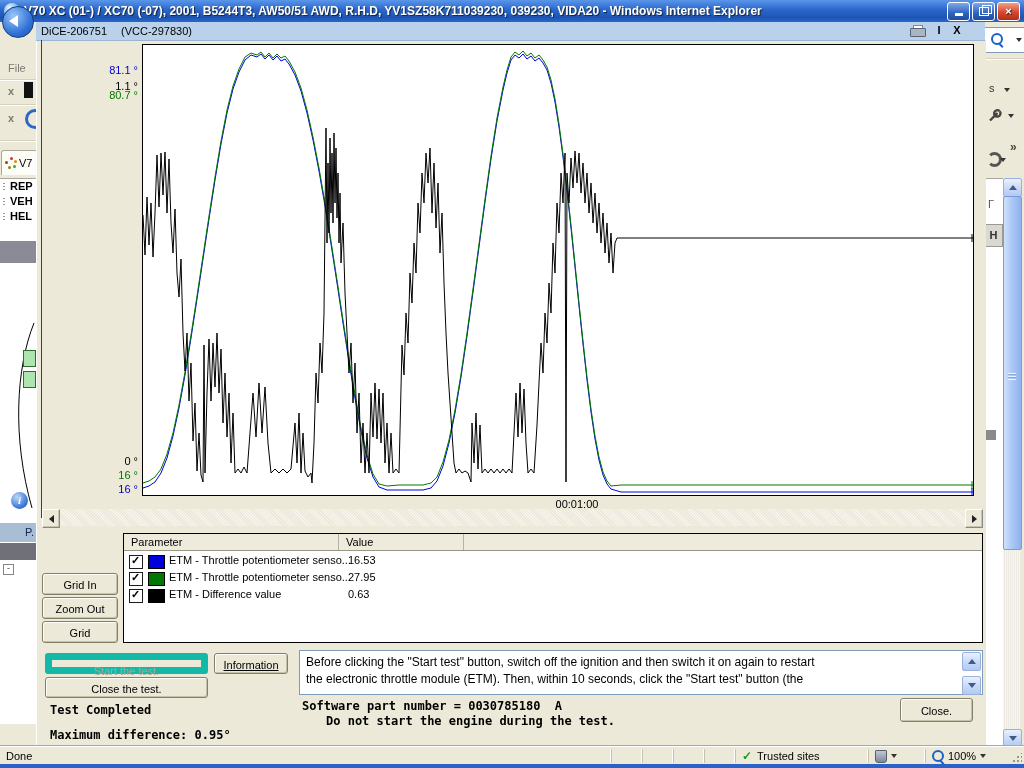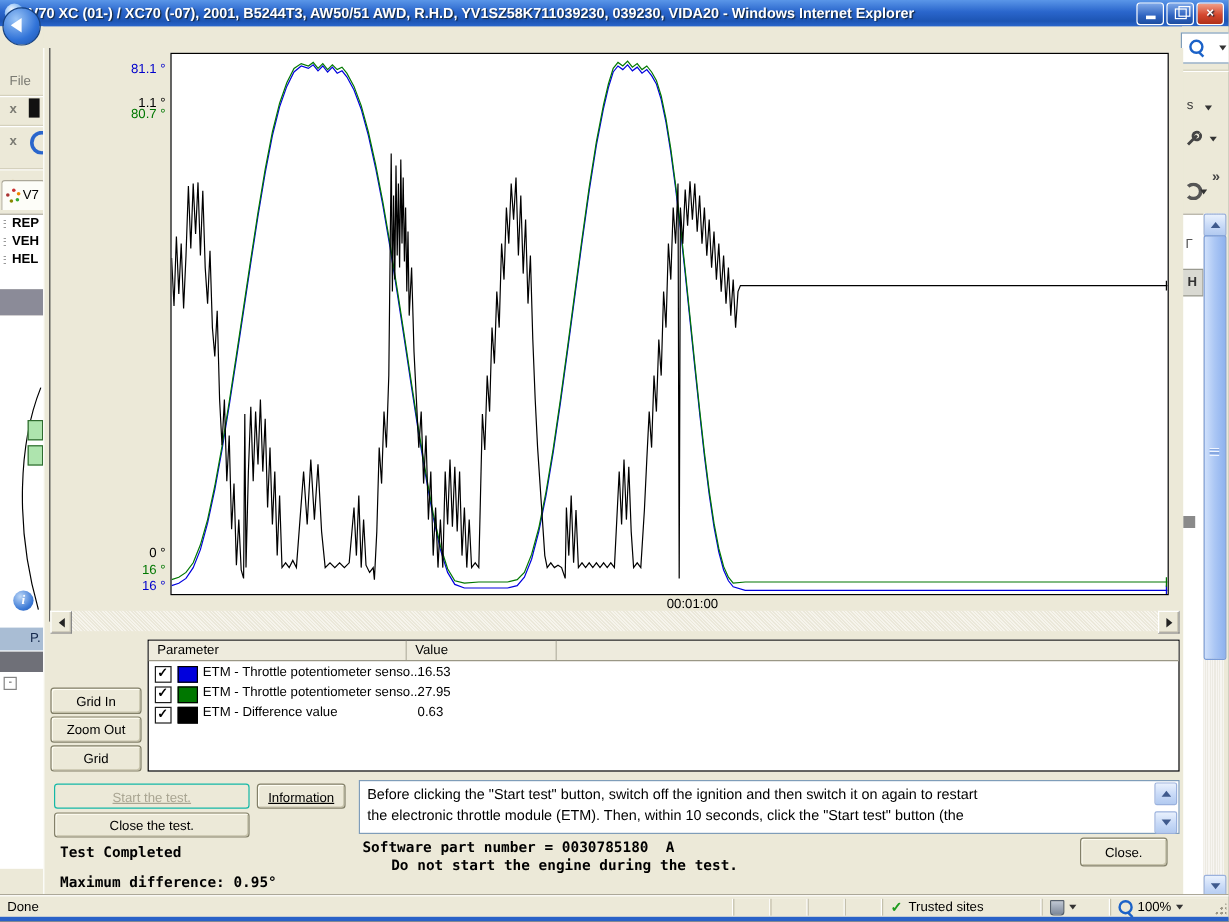--- a/index.html
+++ b/index.html
@@ -116,21 +116,21 @@
   .cb{position:absolute;left:5px;top:2px;width:12px;height:12px;border:1px solid #1d1d1d;background:#fff;}
   .ck{position:absolute;left:1px;top:-2px;font-size:11px;font-weight:bold;}
   .swatch{position:absolute;left:24px;top:2px;width:15px;height:12px;border:1px solid #000;}
   .plabel{position:absolute;left:45px;top:1px;}
   .pvalue{position:absolute;left:224px;top:1px;}
 
   
   .xpbtn{position:absolute;background:#ece9d8;border:1px solid #838069;border-radius:3px;
     box-shadow:inset 1px 1px 0 #fffef4, inset -1px -1px 0 #c6c2aa;
     font-size:11px;color:#000;text-align:center;font-family:"Liberation Sans",sans-serif;}
-  .xpbtn.disabled{color:#a9a592;border:1px solid #14b8a6;box-shadow:none;text-decoration:underline;}
+  .xpbtn.disabled{color:#a9a592;border:7px solid #14b8a6;box-shadow:none;}
   #btn-zoomin{left:42px;top:573px;width:76px;height:22px;line-height:21px;}
   #btn-zoomout{left:42px;top:597px;width:76px;height:22px;line-height:21px;}
   #btn-grid{left:42px;top:621px;width:76px;height:22px;line-height:21px;}
   #btn-start{left:45px;top:653px;width:163px;height:21px;line-height:20px;}
   #btn-info{left:214px;top:653px;width:74px;height:21px;line-height:20px;text-decoration:underline;}
   #btn-cancel{left:45px;top:677px;width:163px;height:21px;line-height:20px;}
   #btn-close{left:900px;top:698px;width:73px;height:24px;line-height:23px;}
 
   .result-text{font-family:"DejaVu Sans Mono",monospace;font-weight:bold;font-size:12px;white-space:pre;}
   #test-completed{left:50px;top:703px;}
@@ -250,31 +250,42 @@
       <div class="tri-up"></div>
     </div>
   <div id="v-thumb" class="abs">
       <div class="ridges"></div>
     </div>
   <div class="sb-btn abs" style="left:1003px;top:729px;">
       <div class="tri-down"></div>
     </div>
 
   <div id="dialog-body" class="abs"></div>
+  <div id="dice-bar" class="abs">
+    <span id="dice-title">
+      <b>DiCE-206751</b><span>(VCC-297830)</span>
+    </span>
+    <span id="printer-icon">
+        <span class="ppaper"></span>
+        <span class="pbody"></span>
+      </span>
+    <span class="dice-btn" style="left:896px;">I</span>
+    <span class="dice-btn" style="left:914px;">X</span>
+  </div>
   <div id="chart-left-border" class="abs"></div>
 
   <svg id="plot" class="abs" viewBox="0 0 830 450" preserveAspectRatio="none">
       <polyline points="0,443 6,441 12,437 18,428 24,413 30,391 36,363 42,330 48,293 54,254 60,214 66,174 72,135 78,99 84,68 90,44 96,27 102,15 108,10 114,12 118,9 122,14 126,10 130,15 134,11 138,16 142,14 146,19 152,30 158,46 164,68 170,95 176,126 182,161 188,199 194,238 200,278 206,317 212,353 218,386 224,413 230,432 236,442 244,445 256,445 268,445 280,445 288,443 294,436 300,421 306,398 312,368 318,332 324,291 330,247 336,202 342,157 348,114 354,76 360,45 364,28 368,15 372,10 376,13 380,9 384,14 388,11 392,16 396,13 400,18 404,25 408,38 412,57 416,82 420,112 424,146 428,183 432,222 436,261 440,299 444,335 448,367 452,394 456,415 460,430 464,439 468,444 478,447 830,447" fill="none" stroke="#0000dd" stroke-width="1"></polyline>
       <line x1="829" x2="829" y1="443" y2="451" stroke="#0000dd"></line>
       <polyline points="0,438 6,436 12,432 18,424 24,409 30,388 36,360 42,327 48,290 54,251 60,211 66,171 72,132 78,96 84,65 90,41 96,24 102,12 108,8 114,10 118,7 122,12 126,8 130,13 134,9 138,13 142,11 146,16 152,27 158,43 164,65 170,92 176,123 182,158 188,196 194,235 200,275 206,314 212,350 218,383 224,410 230,429 236,439 244,441 256,440 268,440 280,440 288,438 294,432 300,417 306,395 312,365 318,329 324,288 330,244 336,199 342,154 348,111 354,73 360,42 364,25 368,12 372,7 376,10 380,6 384,11 388,8 392,13 396,10 400,15 404,22 408,35 412,54 416,79 420,109 424,143 428,180 432,219 436,258 440,296 444,332 448,364 452,391 456,412 460,427 464,436 468,441 478,440 830,440" fill="none" stroke="#007700" stroke-width="1"></polyline>
       <line x1="829" x2="829" y1="436" y2="444" stroke="#007700"></line>
       <polyline points="0,170 2,210 4,152 6,200 8,158 10,212 12,168 14,110 16,162 18,108 20,150 22,107 24,168 26,114 28,178 30,208 32,164 34,228 36,252 38,214 40,288 42,326 44,288 46,356 48,318 50,396 52,358 54,426 56,388 58,430 60,437 61,300 62,428 64,348 66,294 68,356 70,298 72,342 74,288 76,348 78,304 80,378 82,328 84,392 86,348 88,418 90,368 92,428 95,424 98,428 101,422 104,428 107,388 110,348 113,392 116,338 119,388 122,342 125,398 128,428 132,424 136,428 140,424 144,428 148,424 152,378 154,418 156,368 158,428 160,388 162,426 165,432 168,428 169,438 171,398 173,328 175,358 177,298 179,328 181,268 183,83 184,198 185,118 186,188 187,93 188,168 189,108 190,178 191,88 192,158 193,103 194,173 195,128 196,198 197,148 198,218 200,178 202,248 204,288 206,328 208,298 210,358 212,318 214,388 216,348 218,418 220,378 222,428 224,388 226,428 228,348 230,392 232,338 234,394 236,344 238,398 240,348 242,418 244,378 246,428 248,388 250,428 253,424 256,428 259,300 261,330 263,268 265,298 267,228 269,258 271,198 273,228 275,158 277,188 279,128 281,158 283,108 285,138 287,103 289,168 291,118 293,183 295,138 297,208 299,168 301,238 303,288 305,328 307,358 309,388 311,418 313,428 316,424 319,428 322,426 325,428 328,437 329,378 331,418 333,368 335,424 337,380 339,428 342,424 345,428 348,424 351,428 354,424 357,428 360,424 363,428 366,424 369,428 371,388 373,348 375,392 377,338 379,388 381,344 383,398 385,428 388,424 391,428 394,380 396,338 398,298 400,328 402,268 404,298 406,238 408,268 410,198 412,228 414,158 416,188 418,128 420,158 422,108 423,437 424,128 426,158 428,113 430,143 432,106 434,138 436,108 438,148 440,118 442,158 444,128 446,168 448,138 450,178 452,148 454,188 456,158 458,198 460,168 462,208 464,178 466,218 468,188 470,228 472,198 474,193 477,193 830,193" fill="none" stroke="#000000" stroke-width="1"></polyline>
       <line x1="829" x2="829" y1="189" y2="197" stroke="#000000"></line>
     </svg>
-  <span class="ylabel abs" style="top: 52px; color: rgb(0, 0, 204);">81.1 °</span>
+  <span class="ylabel abs" style="top: 64px; color: rgb(0, 0, 204);">81.1 °</span>
   <span class="ylabel abs" style="top: 66px; color: rgb(0, 119, 0); margin-top: 23px;">80.7 °</span>
   <span class="ylabel abs" style="top: 80px; color: rgb(0, 0, 0);">1.1 °</span>
   <span class="ylabel abs" style="top: 455px; color: rgb(0, 0, 0);">0 °</span>
   <span class="ylabel abs" style="top: 469px; color: rgb(0, 119, 0);">16 °</span>
   <span class="ylabel abs" style="top: 483px; color: rgb(0, 0, 204);">16 °</span>
   <span id="xaxis-label" class="abs">00:01:00</span>
 
   <div id="h-scroll" class="abs">
     <div class="hsb-btn" style="left:0;">
         <div class="tri-left"></div>

